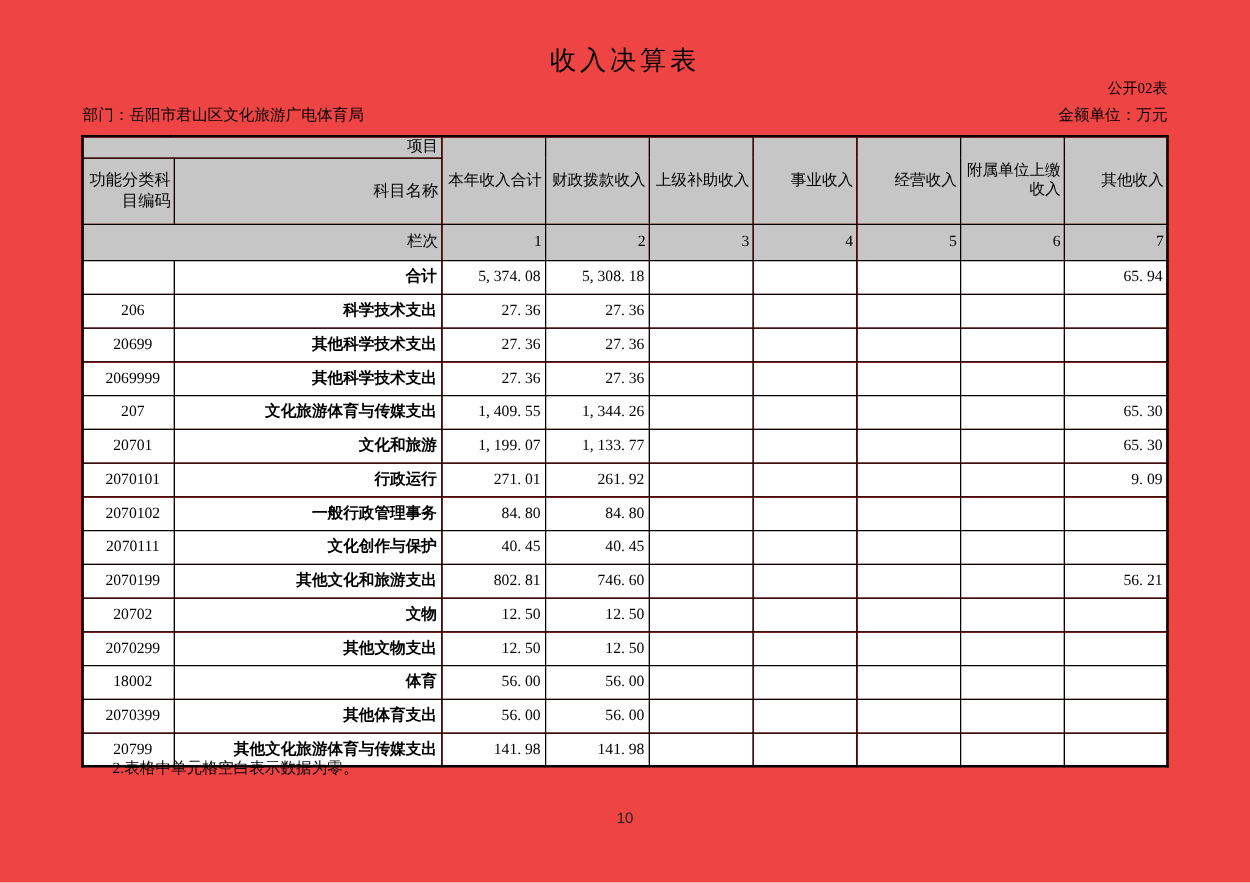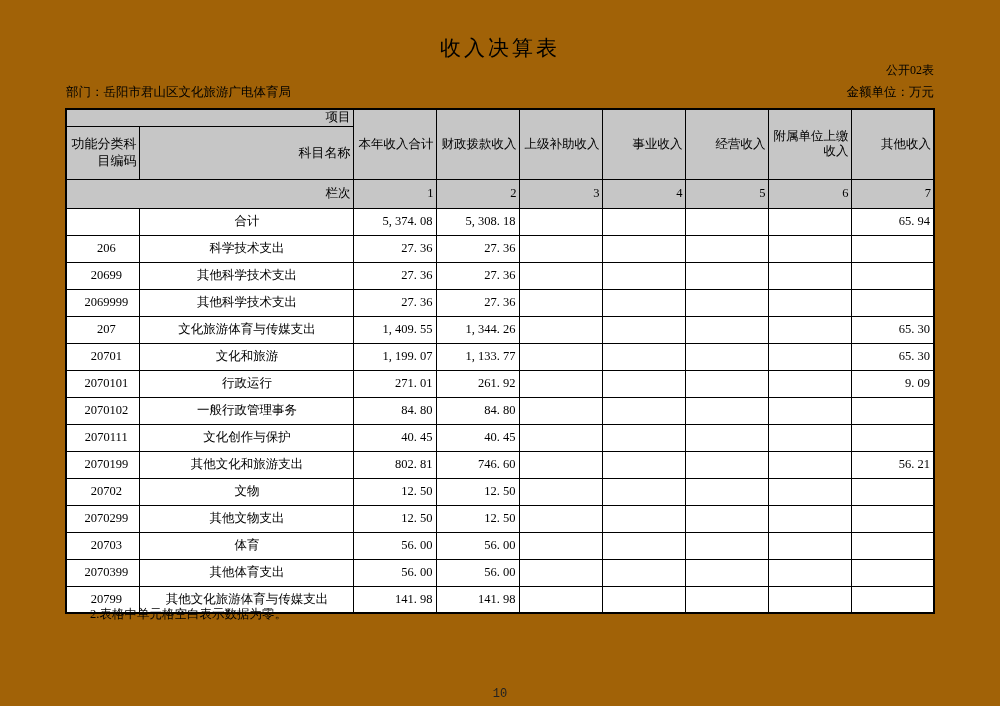--- a/index.html
+++ b/index.html
@@ -2,21 +2,21 @@
 <html><head>
 <meta charset="utf-8">
 <style>
   * { box-sizing: border-box; }
   html, body { margin: 0; padding: 0; background: #ffffff; }
   body {
     width: 1000px; height: 706px;
     font-family: "Liberation Serif", "DejaVu Serif", serif;
     color: #000;
   }
-  .page { position: relative; width: 1000px; height: 706px; overflow: hidden; background: #a16207; padding-left: 12px; }
+  .page { position: relative; width: 1000px; height: 706px; overflow: hidden; background: #ef4444; padding-left: 12px; }
 
   .title {
     position: absolute; top: 34px; left: 0; width: 100%;
     text-align: center; font-size: 21px; font-weight: 400;
     letter-spacing: 3px; margin: 0;
   }
   .form-code {
     position: absolute; top: 62px; right: 66px;
     font-size: 12px;
   }
@@ -44,35 +44,34 @@
     line-height: 1.25;
   }
   tr.hrow-project { height: 16px; }
   tr.hrow-project th { font-size: 12.5px; }
   tr.hrow-main { height: 53px; }
   tr.hrow-index { height: 29px; }
   tr.hrow-index th { font-size: 12.5px; }
   tbody tr { height: 27px; background: #fff; }
   tbody td { font-size: 12.5px; padding: 0 3px; }
   td.cell-code { text-align: center; padding-left: 10px; }
-  td.cell-name { text-align: center; padding-left: 5px; }
+  td.cell-name { text-align: right; padding-left: 5px; font-weight: bold; }
   td.cell-num  { text-align: right; padding-right: 3px; }
 
   .notes {
     position: absolute; top: 606px; left: 64px;
     font-size: 12.5px; line-height: 1.35;
   }
   .notes .note2 { margin-left: 26px; }
 
   .page-number {
     position: absolute; top: 647px; left: 0; width: 100%;
     text-align: center; font-size: 12px;
-    font-family: Liberation Mono, monospace;
+    font-family: Liberation Sans, sans-serif;
     color: #222;
-    margin-top: 40px;
   }
 </style>
 </head>
 <body>
 
 <div class="page">
 
   <h1 class="title">收入决算表</h1>
 
   <div class="form-code">公开02表</div>
@@ -247,21 +246,21 @@
           <td class="cell-name">其他文物支出</td>
           <td class="cell-num">12. 50</td>
           <td class="cell-num">12. 50</td>
           <td class="cell-num"></td>
           <td class="cell-num"></td>
           <td class="cell-num"></td>
           <td class="cell-num"></td>
           <td class="cell-num"></td>
         </tr>
         <tr>
-          <td class="cell-code">20703</td>
+          <td class="cell-code">18002</td>
           <td class="cell-name">体育</td>
           <td class="cell-num">56. 00</td>
           <td class="cell-num">56. 00</td>
           <td class="cell-num"></td>
           <td class="cell-num"></td>
           <td class="cell-num"></td>
           <td class="cell-num"></td>
           <td class="cell-num"></td>
         </tr>
         <tr>

